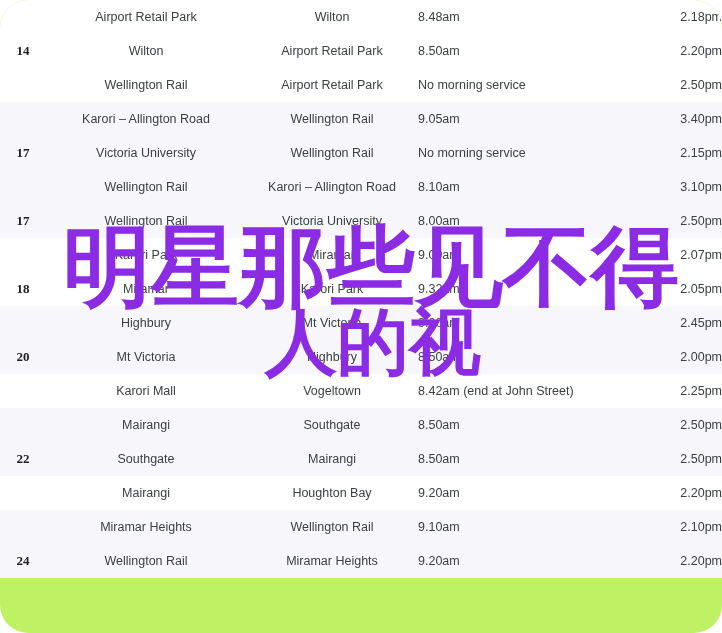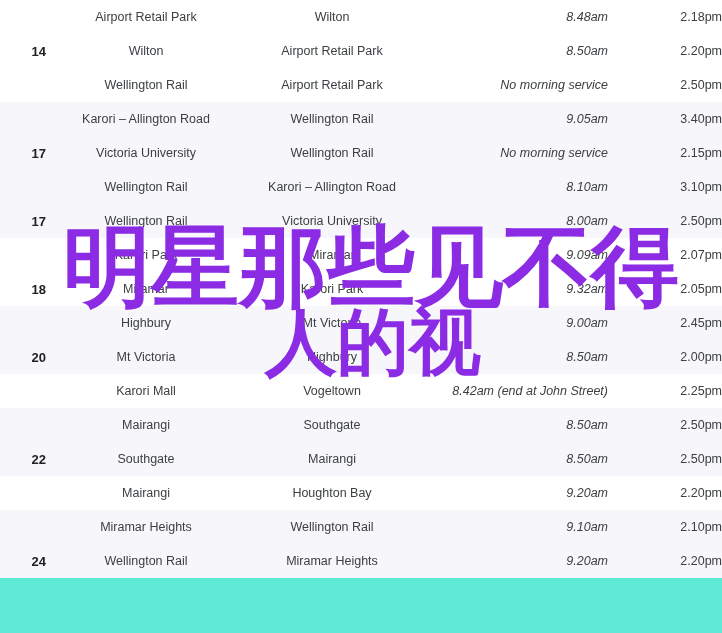--- a/index.html
+++ b/index.html
@@ -14,21 +14,22 @@
     font-family: "Liberation Sans", sans-serif;
     overflow: hidden;
     position: relative;
   }
 
   #page {
     position: relative;
     width: 722px;
     height: 633px;
     overflow: hidden;
-    background: #5eead4;
+    background: #bef264;
+    border-radius: 28px;
   }
 
   
   table.timetable {
     width: 722px;
     border-collapse: collapse;
     table-layout: fixed;
     font-size: 12.5px;
     color: #3c4043;
   }
@@ -41,40 +42,40 @@
 
   table.timetable td {
     padding: 0;
     height: 34px;
     vertical-align: middle;
     white-space: nowrap;
     overflow: visible;
   }
 
   td.route-cell {
-    text-align: right;
+    text-align: center;
     padding-left: 6px;
     font-weight: bold;
     font-size: 13px;
     color: #202124;
+    font-family: Liberation Serif, serif;
   }
 
   td.from-cell {
     text-align: center;
     padding-right: 18px;
   }
 
   td.to-cell {
     text-align: center;
   }
 
   td.am-cell {
-    text-align: right;
+    text-align: left;
     padding-right: 6px;
-    font-style: italic;
   }
 
   td.pm-cell {
     text-align: right;
     padding-right: 8px;
   }
 
   tbody.grp-shade td {
     background: #f7f7fb;
   }

